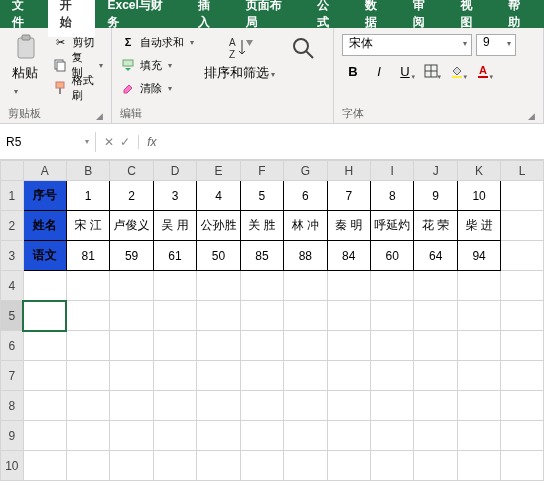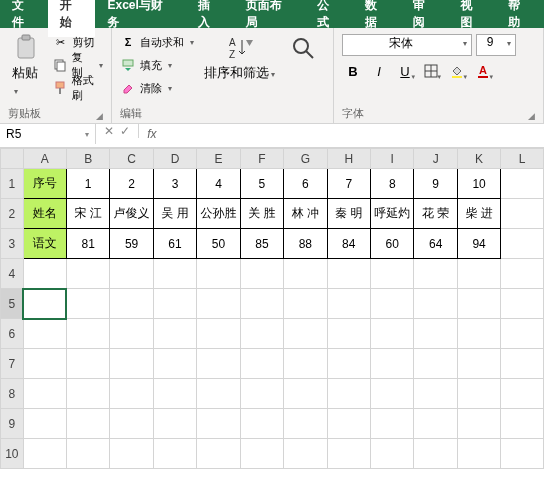--- a/index.html
+++ b/index.html
@@ -18,43 +18,43 @@
   .big-btn { display: flex; flex-direction: column; align-items: center; gap: 2px; padding: 2px 4px; cursor: pointer; }
   .big-btn .icon { width: 28px; height: 28px; display: flex; align-items: center; justify-content: center; }
   .big-btn .lbl { font-size: 13px; }
   
   .btn-stack { display: flex; flex-direction: column; gap: 3px; }
   .small-btn { display: flex; align-items: center; gap: 4px; cursor: pointer; font-size: 11px; height: 20px; }
   .small-btn .icon { width: 16px; height: 16px; display: flex; align-items: center; justify-content: center; }
   .caret::after { content: "▾"; font-size: 8px; color: #666; margin-left: 2px; }
   
   .font-controls { display: flex; flex-direction: column; gap: 4px; padding-top: 2px; }
-  .font-row { display: flex; gap: 4px; align-items: center; text-align: center; }
+  .font-row { display: flex; gap: 4px; align-items: center; }
   .font-select { border: 1px solid #ababab; background: #fff; height: 22px; padding: 0 18px 0 6px; font-size: 12px; position: relative; }
   .font-select.name { width: 130px; }
   .font-select.size { width: 40px; }
   .font-select::after { content: "▾"; position: absolute; right: 4px; top: 4px; font-size: 8px; color: #666; }
   .fmt-btn { width: 22px; height: 22px; display: flex; align-items: center; justify-content: center; cursor: pointer; font-size: 13px; position: relative; }
   .fmt-btn.caret-r::after { content: "▾"; font-size: 7px; color: #666; position: absolute; right: 1px; bottom: 1px; }
   
-  .namebox-bar { height: 24px; border-bottom: 1px solid #d4d4d4; display: flex; align-items: flex-start; background: #fff; }
+  .namebox-bar { height: 36px; border-bottom: 1px solid #d4d4d4; display: flex; align-items: center; background: #fff; }
   .name-box { width: 96px; border-right: 1px solid #d4d4d4; padding: 3px 6px; font-size: 12px; display: flex; align-items: center; justify-content: space-between; }
   .name-box::after { content: "▾"; font-size: 8px; color: #888; }
   .fx-btns { display: flex; align-items: center; gap: 6px; padding: 0 8px; border-right: 1px solid #d4d4d4; color: #888; }
   .fx-label { font-style: italic; font-size: 12px; color: #666; padding: 3px 8px; }
   
   .sheet { position: relative; }
   .sheet table { border-collapse: collapse; table-layout: fixed; }
   .sheet th, .sheet td { border: 1px solid #d4d4d4; font-weight: normal; font-size: 12px; text-align: center; vertical-align: middle; }
   .col-head th { background: #e6e6e6; height: 20px; width: 48px; color: #444; }
   .col-head th.corner { width: 24px; background: #e6e6e6; }
   .row-head { background: #e6e6e6; width: 24px; color: #444; }
   .row-head.active { background: #d2d2d2; }
   .sheet td { height: 30px; width: 48px; background: #fff; }
-  .sheet td.hdr { background: #bef264; font-weight: normal; border: 1px solid #000; margin-left: 8px; }
+  .sheet td.hdr { background: #1d4ed8; font-weight: bold; border: 1px solid #000; margin-left: 8px; }
   .sheet td.bordered { border: 1px solid #000; }
   .sheet td.selected { outline: 2px solid #217346; outline-offset: -1px; }
   
   svg { display: block; }
 </style>
 </head>
 <body>
 
 <div class="menubar">
   <div class="tab">文件</div>

